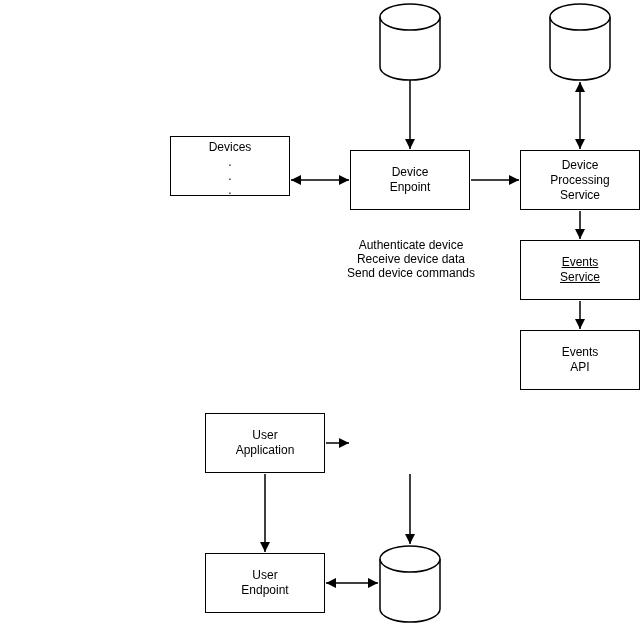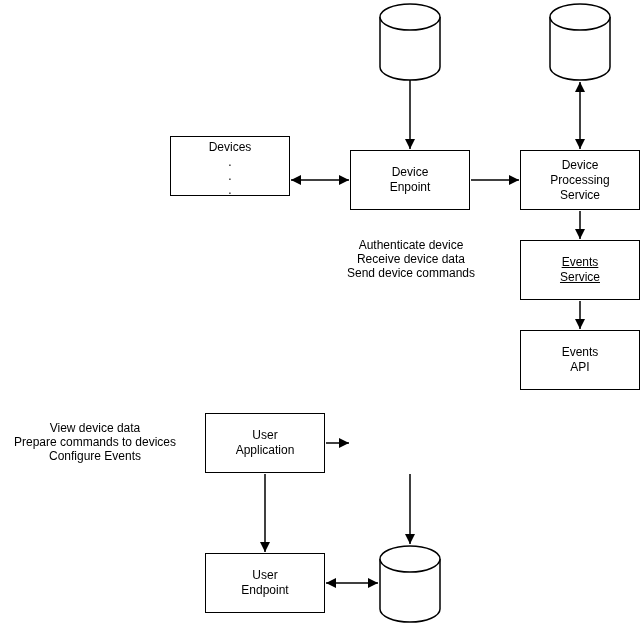--- a/index.html
+++ b/index.html
@@ -144,17 +144,14 @@
 
 
   <div class="box" id="node-user-endpoint">
     <span class="label">User
 Endpoint</span>
   </div>
 
   <div class="annotation" id="annotation-endpoint-functions">Authenticate device
 Receive device data
 Send device commands</div>
-  <div class="annotation" id="annotation-user-functions">View device data
-Prepare commands to devices
-Configure Events</div>
 
 </div>
 
 </body></html>

